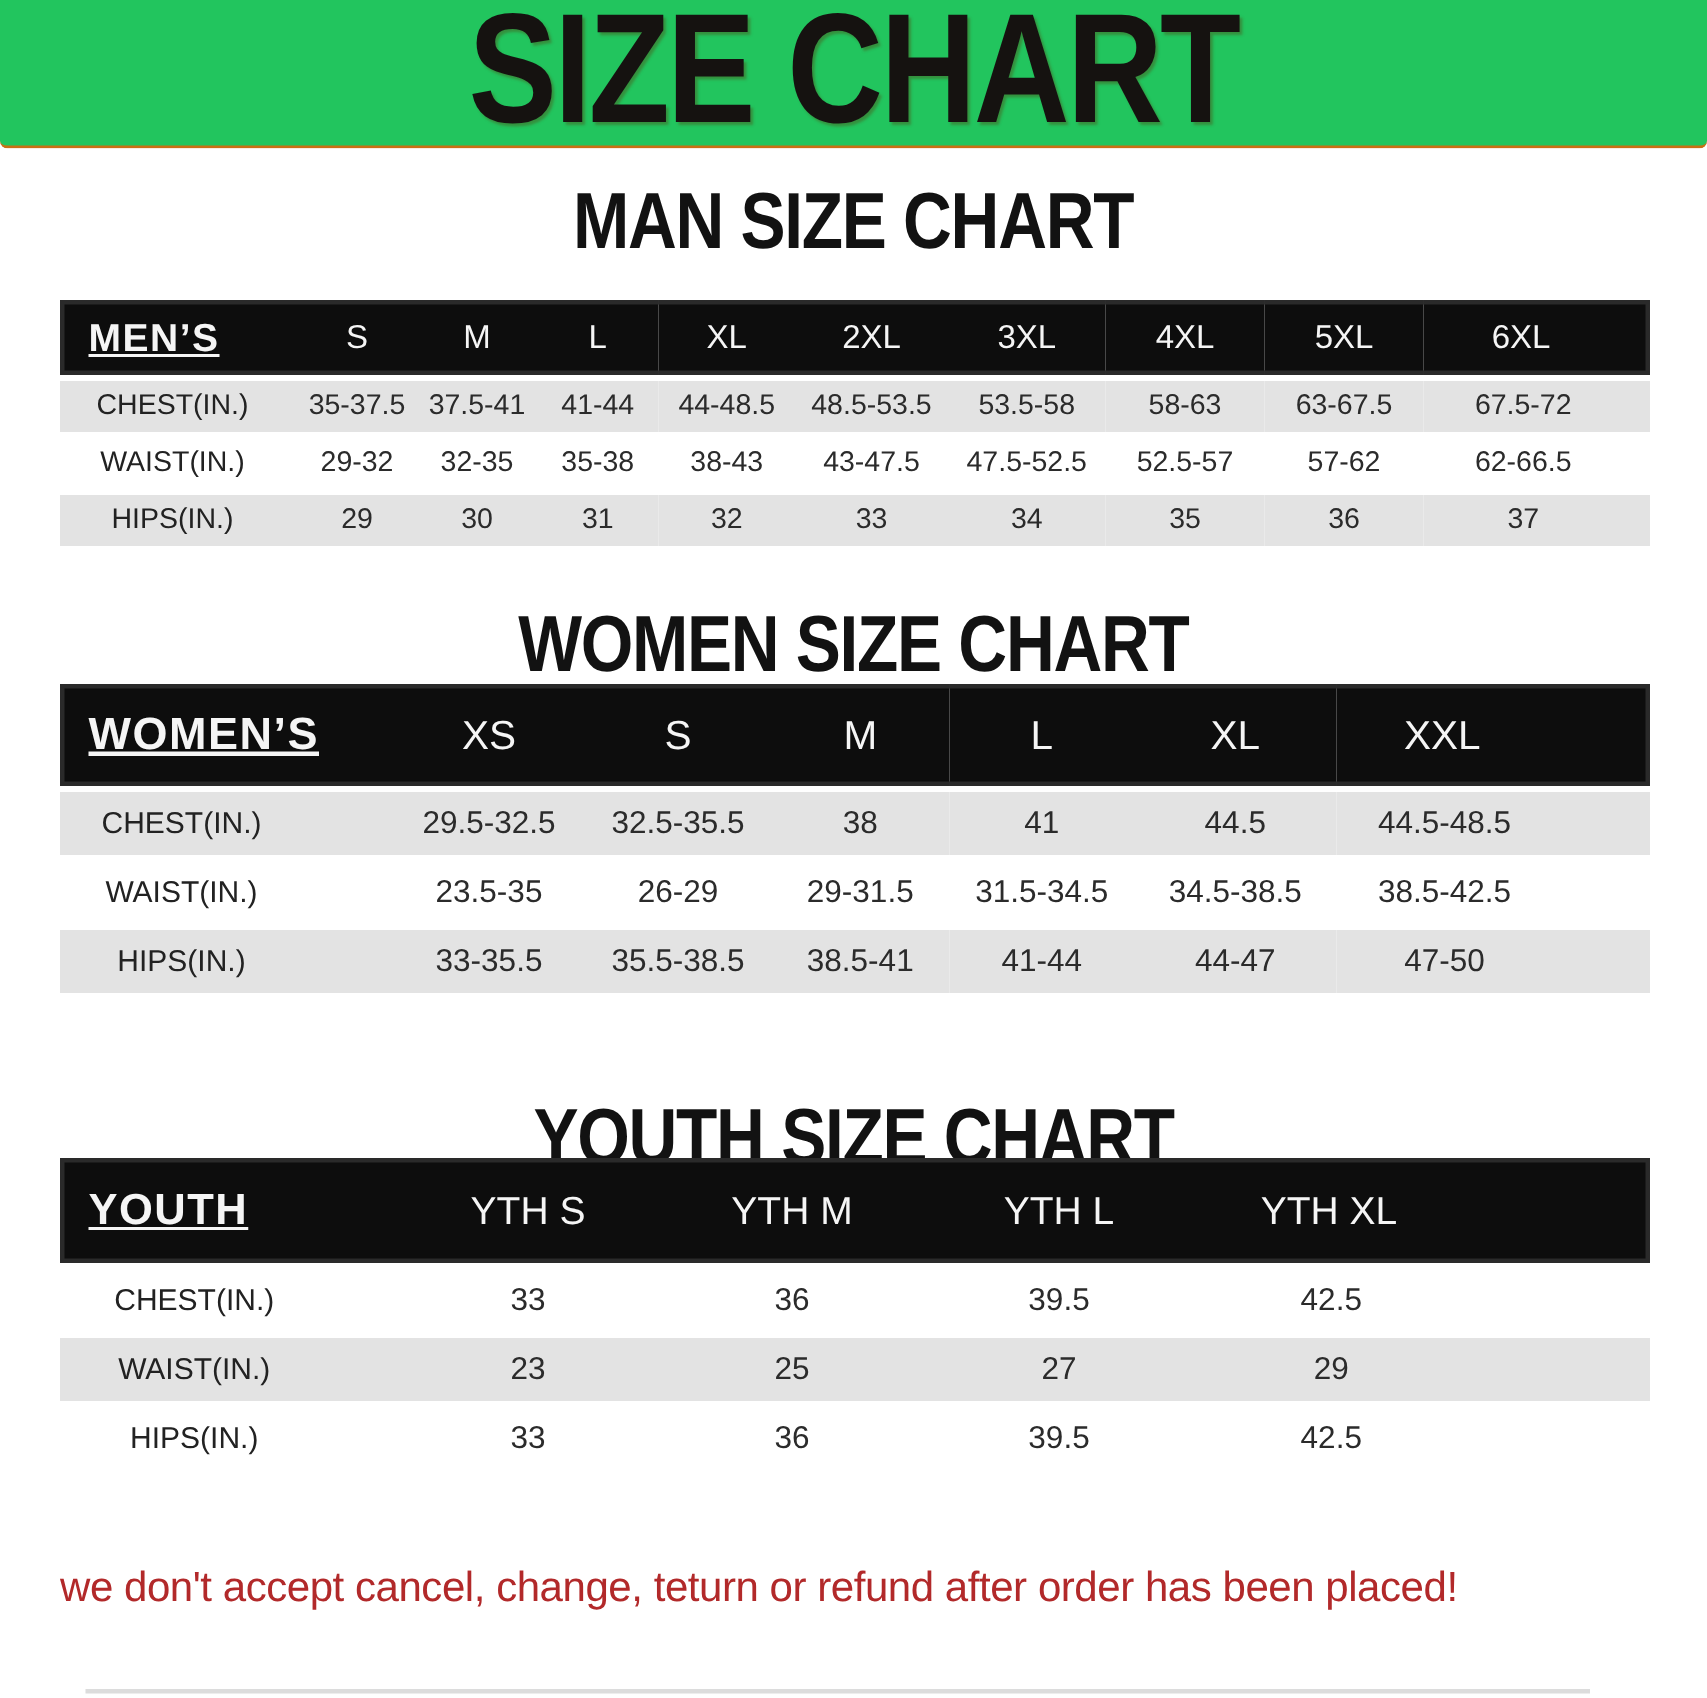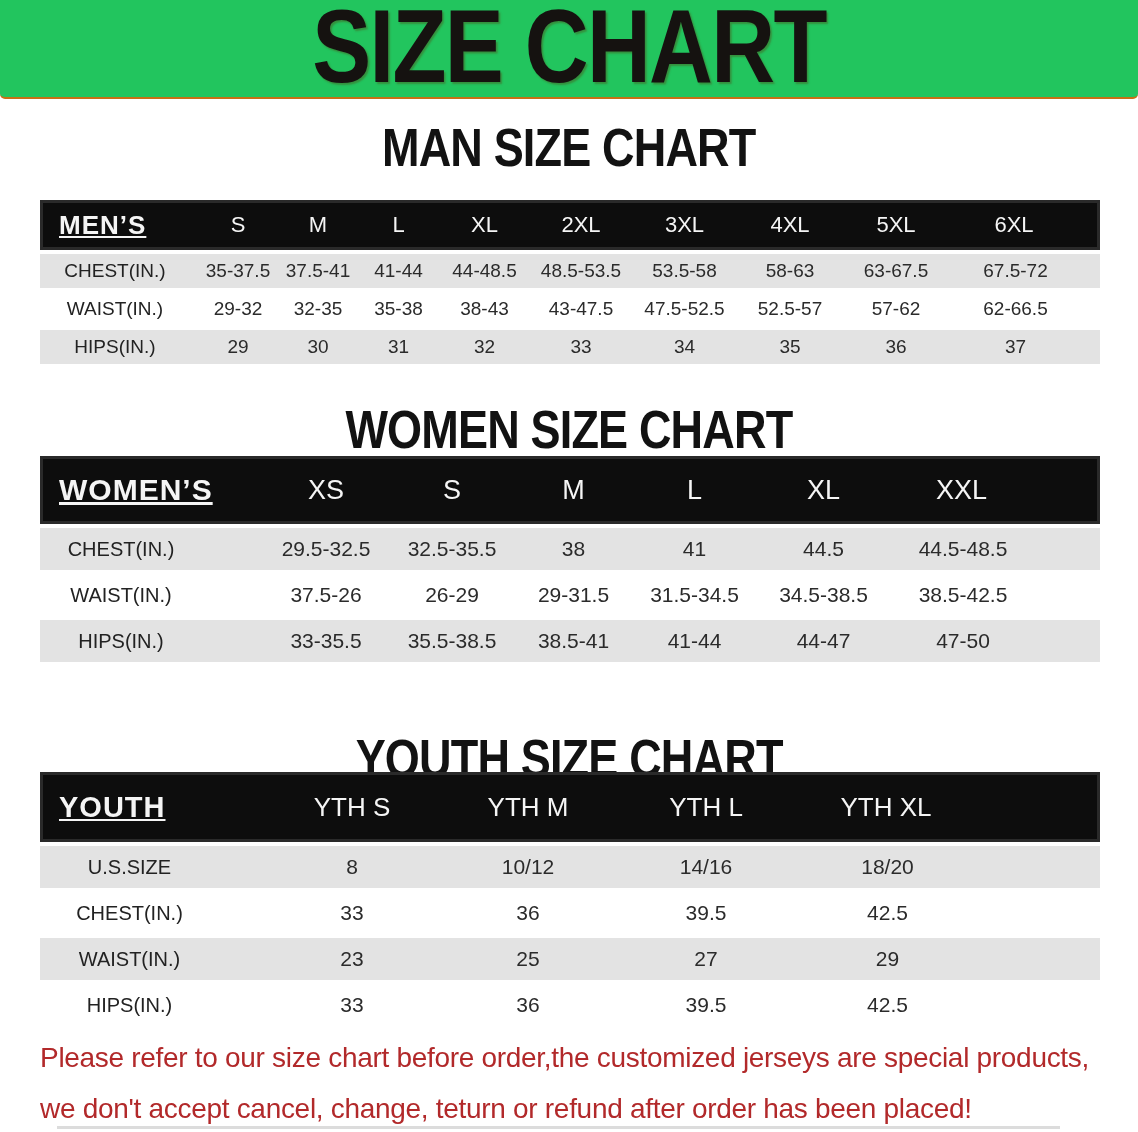--- a/index.html
+++ b/index.html
@@ -188,21 +188,21 @@
         <td class="rowlabel">CHEST(IN.)</td>
         <td>29.5-32.5</td>
         <td>32.5-35.5</td>
         <td>38</td>
         <td>41</td>
         <td>44.5</td>
         <td>44.5-48.5</td>
       </tr>
       <tr>
         <td class="rowlabel">WAIST(IN.)</td>
-        <td>37.5-26</td>
+        <td>23.5-35</td>
         <td>26-29</td>
         <td>29-31.5</td>
         <td>31.5-34.5</td>
         <td>34.5-38.5</td>
         <td>38.5-42.5</td>
       </tr>
       <tr class="alt">
         <td class="rowlabel">HIPS(IN.)</td>
         <td>33-35.5</td>
         <td>35.5-38.5</td>
@@ -230,27 +230,20 @@
     <thead>
       <tr>
         <th class="corner">YOUTH</th>
         <th>YTH S</th>
         <th>YTH M</th>
         <th>YTH L</th>
         <th>YTH XL</th>
       </tr>
     </thead>
     <tbody>
-      <tr class="alt">
-        <td class="rowlabel">U.S.SIZE</td>
-        <td>8</td>
-        <td>10/12</td>
-        <td>14/16</td>
-        <td>18/20</td>
-      </tr>
       <tr>
         <td class="rowlabel">CHEST(IN.)</td>
         <td>33</td>
         <td>36</td>
         <td>39.5</td>
         <td>42.5</td>
       </tr>
       <tr class="alt">
         <td class="rowlabel">WAIST(IN.)</td>
         <td>23</td>
@@ -263,17 +256,16 @@
         <td>33</td>
         <td>36</td>
         <td>39.5</td>
         <td>42.5</td>
       </tr>
     </tbody>
   </table>
 </div>
 
 <div class="footer-note">
-  <div>Please refer to our size chart before order,the customized jerseys are special products,</div>
   <div>we don't accept cancel, change, teturn or refund after order has been placed!</div>
 </div>
 
 <div class="bottom-strip"></div>
 
 </body></html>

